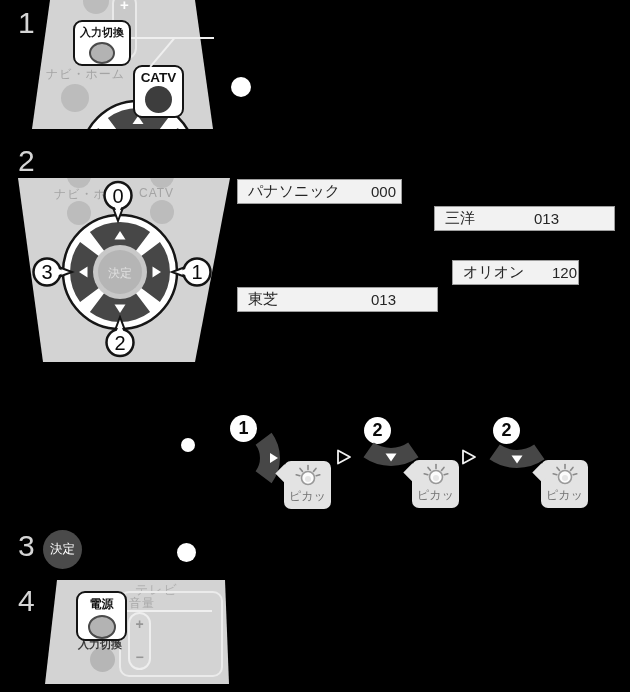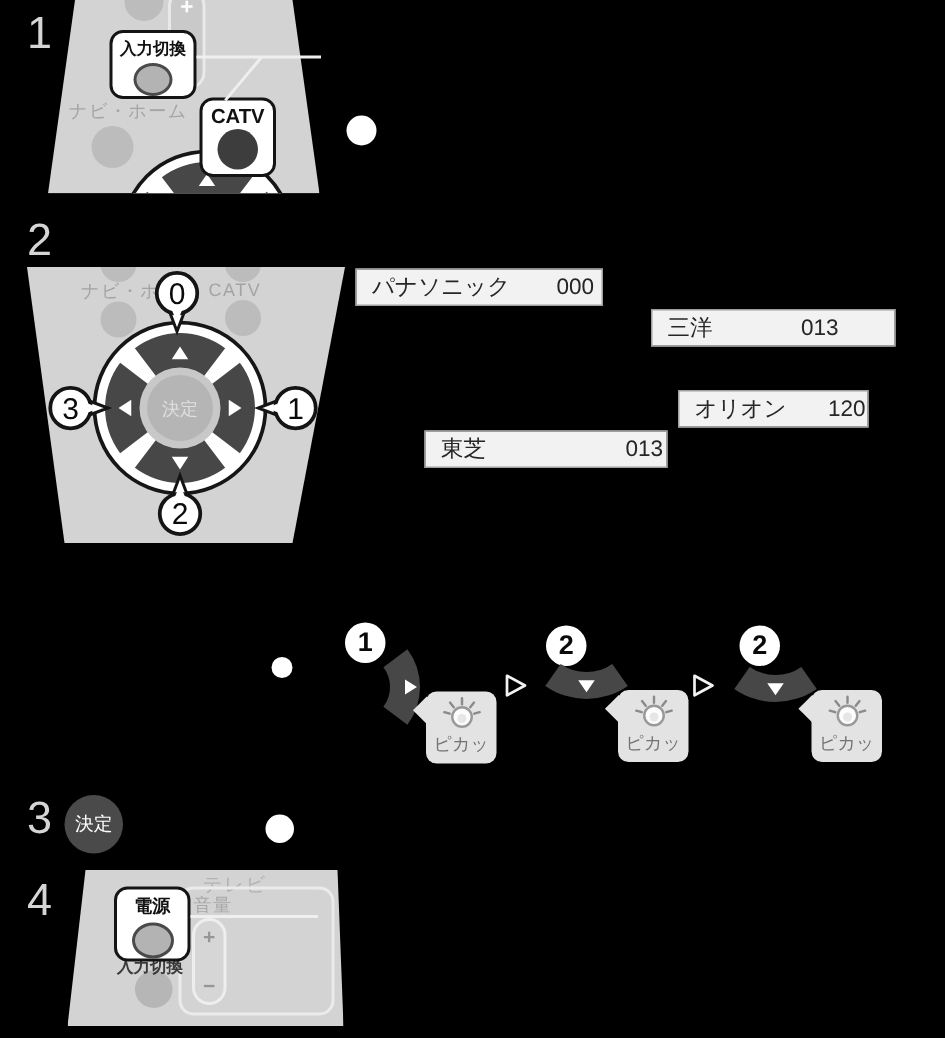--- a/index.html
+++ b/index.html
@@ -116,29 +116,29 @@
     <polygon points="25,12 41,18 25,24" fill="#ffffff" stroke="#141414" stroke-width="2"></polygon>
     <circle cx="16" cy="18" r="13.5" fill="#ffffff" stroke="#141414" stroke-width="2.5"></circle>
     <polygon points="24,13.5 35,18 24,22.5" fill="#ffffff"></polygon>
     <text x="16" y="25" text-anchor="middle">3</text>
   </svg>
 
   <div class="bar" style="left:237px;top:179px;width:165px;">
     <span class="maker">パナソニック</span>
     <span class="code" style="left:133px;">000</span>
   </div>
-  <div class="bar" style="left:434px;top:206px;width:163px;">
+  <div class="bar" style="left:434px;top:206px;width:181px;">
     <span class="maker">三洋</span>
     <span class="code" style="left:99px;">013</span>
   </div>
   <div class="bar" style="left:452px;top:260px;width:127px;">
     <span class="maker">オリオン</span>
     <span class="code" style="left:99px;">120</span>
   </div>
-  <div class="bar" style="left:237px;top:287px;width:162px;margin-left:46px;">
+  <div class="bar" style="left:237px;top:287px;width:201px;">
     <span class="maker">東芝</span>
     <span class="code" style="left:133px;">013</span>
   </div>
 
   <div class="bullet" style="left:181px;top:438px;width:14px;height:14px;"></div>
 
   <div class="badge" style="left:230px;top:415px;">1</div>
   <svg style="position:absolute;left:254px;top:428px;" width="30" height="60" viewBox="0 0 30 60">
     <path d="M 17.6 55.2 A 42 42 0 0 0 17.6 4.8 L 1.6 16.8 A 22 22 0 0 1 1.6 43.2 Z" fill="#474747"></path>
     <polygon points="24,30 16,25 16,35" fill="#ffffff"></polygon>

